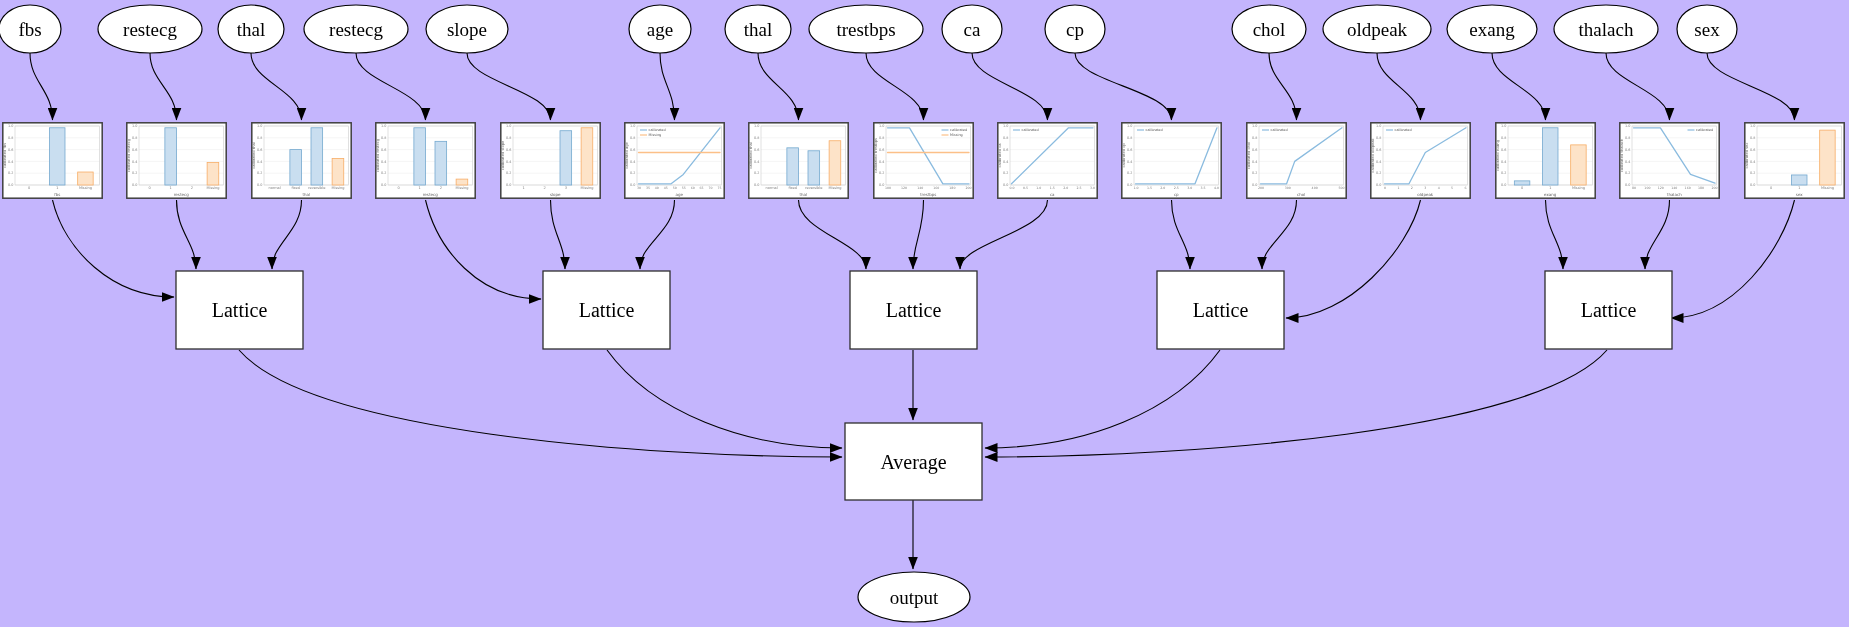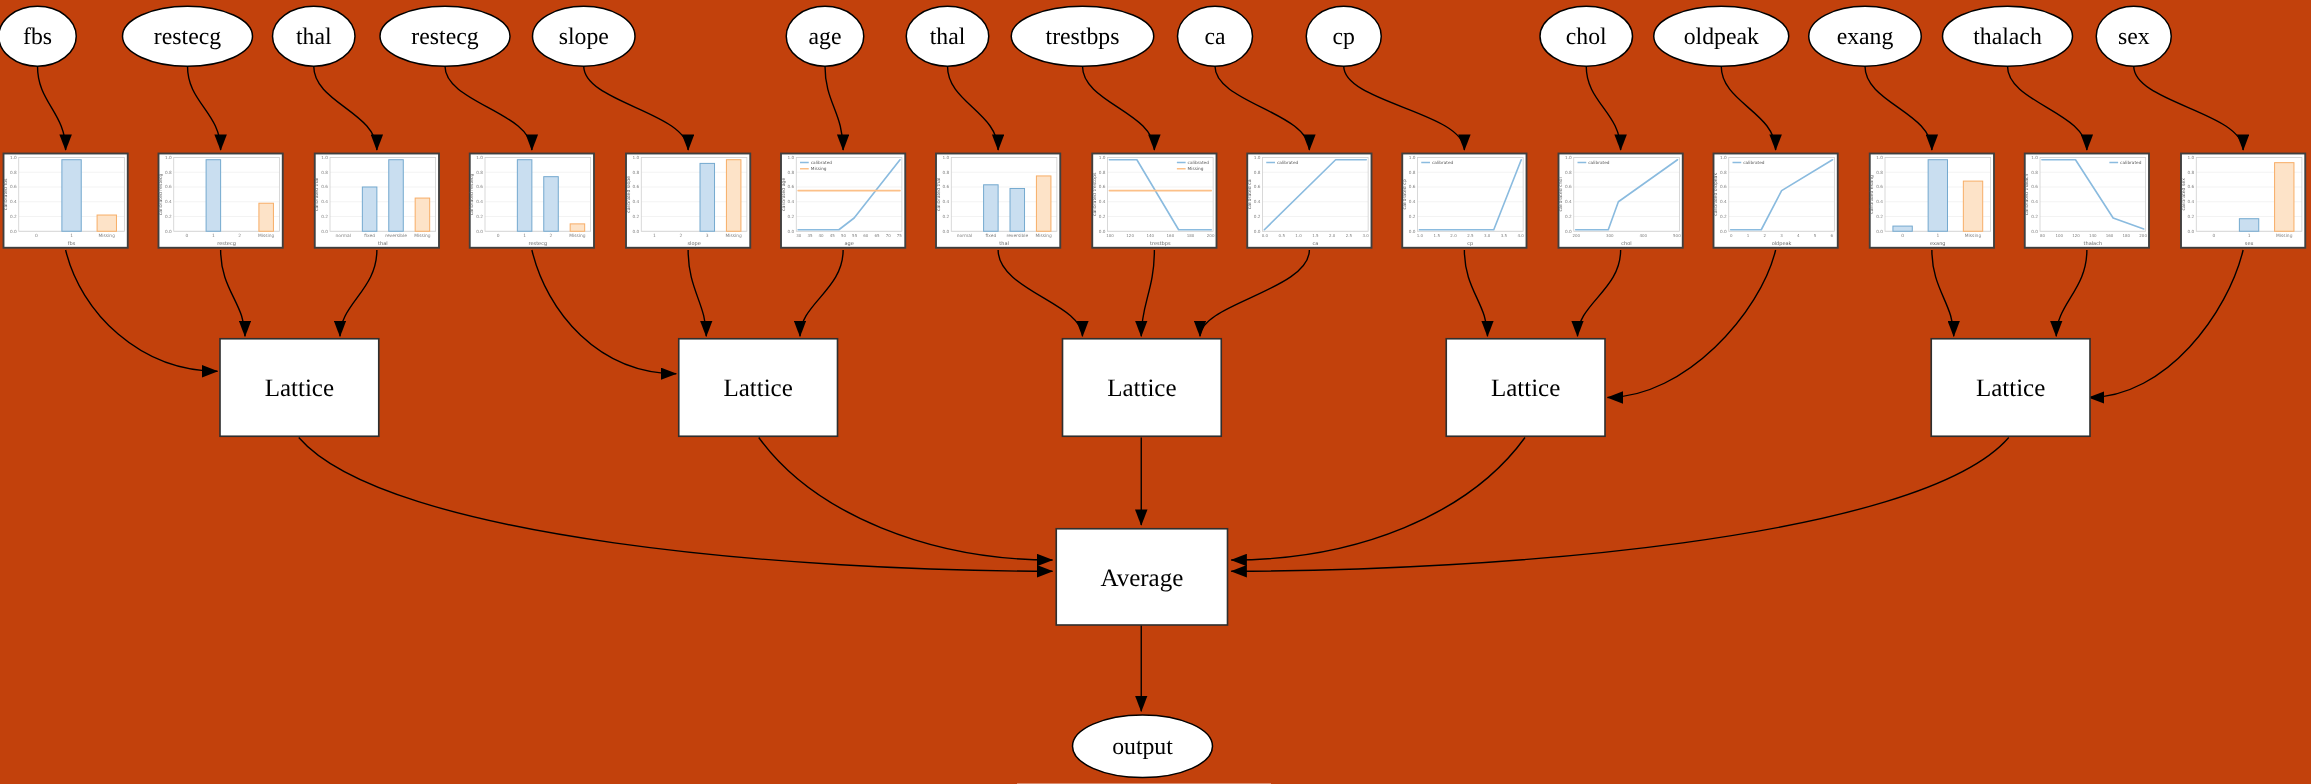--- a/index.html
+++ b/index.html
@@ -1,16 +1,16 @@
 <!DOCTYPE html>
 <html><head>
 <meta charset="utf-8">
 <style>
   html,body{margin:0;padding:0;background:#ffffff;}
-  #canvas{position:relative;width:1849px;height:627px;background:#c2410c;overflow:hidden;
+  #canvas{position:relative;width:1849px;height:627px;background:#c4b5fd;overflow:hidden;
           font-family:"Liberation Serif","DejaVu Serif",serif;}
   svg{display:block;}
   text{user-select:none;}
 </style>
 </head>
 <body>
 
 <div id="canvas">
   <svg id="diagram" width="1849" height="627" viewBox="0 0 1849 627">
       <defs>

